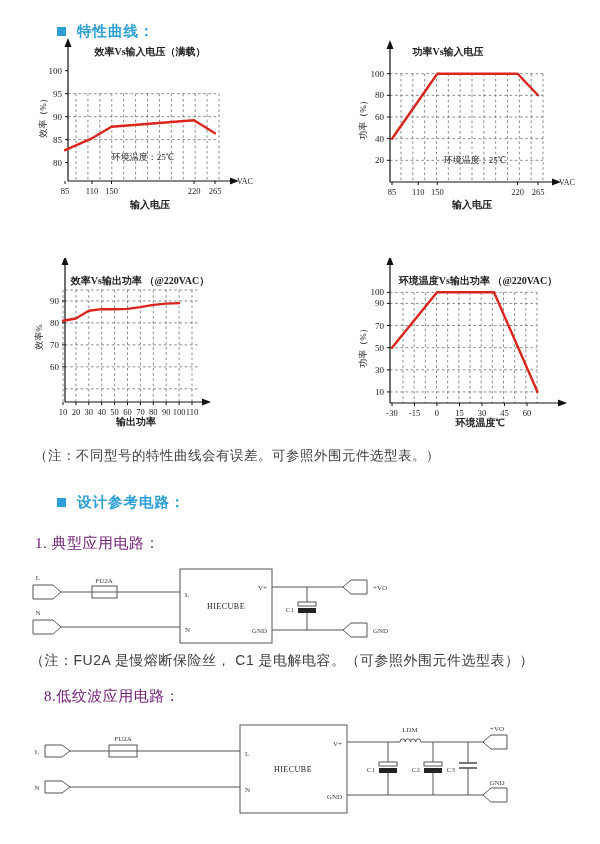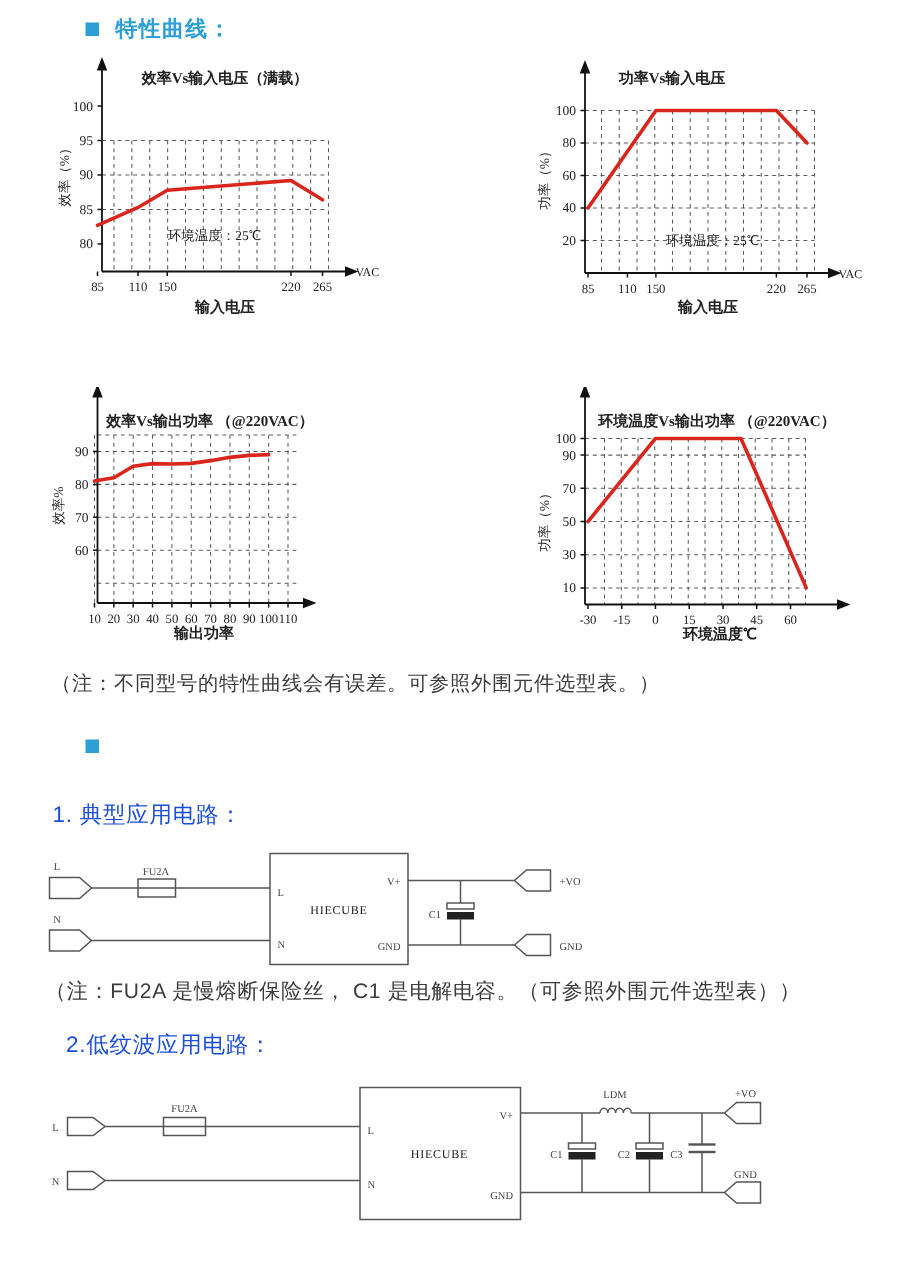--- a/index.html
+++ b/index.html
@@ -6,28 +6,28 @@
   body{
     width:600px;height:844px;position:relative;overflow:hidden;
     background:#fff;font-family:"Liberation Sans",sans-serif;
     --accent:#2b9fd6;
   }
   .abs{position:absolute;}
   .sec-header{display:flex;align-items:center;gap:11px;}
   .sq{width:9px;height:9px;background:var(--accent);flex:0 0 auto;}
   .sec-title{color:var(--accent);font-size:14.5px;font-weight:bold;letter-spacing:1px;}
   .note{font-size:13.5px;color:#3c3c3c;letter-spacing:0.5px;}
-  .subhead{font-size:15px;color:#1d4ed8;letter-spacing:0.5px;}
+  .subhead{font-size:15px;color:#701a75;letter-spacing:0.5px;font-family:Liberation Serif, serif;}
   svg text{font-family:"Liberation Serif",serif;fill:#222;}
   .circ-label{font-size:7px;fill:#444;}
 </style>
 </head>
 <body style="--accent: #2b9fd6;">
 
-<div class="abs sec-header" style="left:57px;top:10px;">
+<div class="abs sec-header" style="left:57px;top:22px;">
   <span class="sq"></span>
   <span class="sec-title">特性曲线：</span>
 </div>
 
 <svg class="abs" style="left:0;top:38px;" width="300" height="218" viewBox="0 0 300 218">
     <line x1="76" y1="55.666666666666664" x2="76" y2="143" stroke="#5a5a5a" stroke-width="0.7" stroke-dasharray="2.6,2.6"></line>
     <line x1="87.91666666666667" y1="55.666666666666664" x2="87.91666666666667" y2="143" stroke="#5a5a5a" stroke-width="0.7" stroke-dasharray="2.6,2.6"></line>
     <line x1="99.83333333333333" y1="55.666666666666664" x2="99.83333333333333" y2="143" stroke="#5a5a5a" stroke-width="0.7" stroke-dasharray="2.6,2.6"></line>
     <line x1="111.75" y1="55.666666666666664" x2="111.75" y2="143" stroke="#5a5a5a" stroke-width="0.7" stroke-dasharray="2.6,2.6"></line>
     <line x1="123.66666666666666" y1="55.666666666666664" x2="123.66666666666666" y2="143" stroke="#5a5a5a" stroke-width="0.7" stroke-dasharray="2.6,2.6"></line>
@@ -233,20 +233,21 @@
     <polyline points="92.0,89.7 137.0,34.3 194.0,34.3 237.5,133.9" fill="none" stroke="#d9251c" stroke-width="2.4" stroke-linejoin="round" stroke-linecap="round"></polyline>
     <text x="178" y="26" text-anchor="middle" font-size="10px" font-weight="bold">环境温度Vs输出功率 （@220VAC）</text>
     <text x="66" y="88" text-anchor="middle" font-size="9px" transform="rotate(-90 66 88)">功率（%）</text>
     <text x="180" y="168" text-anchor="middle" font-size="10px" font-weight="bold">环境温度℃</text>
   </svg>
 
 <div class="abs note" style="left:34px;top:447px;">（注：不同型号的特性曲线会有误差。可参照外围元件选型表。）</div>
 
 <div class="abs sec-header" style="left:57px;top:493px;">
   <span class="sq"></span>
+  <span class="sec-title">设计参考电路：</span>
 </div>
 
 <div class="abs subhead" style="left:35px;top:534px;">1.  典型应用电路：</div>
 
 <svg class="abs" style="left:0;top:556px;" width="600" height="104" viewBox="0 0 600 104">
   <g stroke="#555" stroke-width="1" fill="none">
     <line x1="61" y1="36" x2="180" y2="36"></line>
     <line x1="61" y1="71" x2="180" y2="71"></line>
     <polygon points="33,29 53,29 61,36 53,43 33,43" fill="#fff"></polygon>
     <polygon points="33,64 53,64 61,71 53,78 33,78" fill="#fff"></polygon>
@@ -269,21 +270,21 @@
   <text x="185" y="76" class="circ-label">N</text>
   <text x="267" y="34" text-anchor="end" class="circ-label">V+</text>
   <text x="267" y="77" text-anchor="end" class="circ-label">GND</text>
   <text x="294" y="56" text-anchor="end" class="circ-label">C1</text>
   <text x="373" y="34" class="circ-label">+VO</text>
   <text x="373" y="77" class="circ-label">GND</text>
 </svg>
 
 <div class="abs note" style="left:30px;top:652px;font-size:14px;text-align:center;">（注：FU2A 是慢熔断保险丝，  C1 是电解电容。（可参照外围元件选型表））</div>
 
-<div class="abs subhead" style="left:44px;top:687px;">2.低纹波应用电路：</div>
+<div class="abs subhead" style="left:44px;top:687px;">8.低纹波应用电路：</div>
 
 <svg class="abs" style="left:0;top:718px;" width="600" height="126" viewBox="0 0 600 126">
   <g stroke="#555" stroke-width="1" fill="none">
     <line x1="70" y1="33" x2="240" y2="33"></line>
     <line x1="70" y1="69" x2="240" y2="69"></line>
     <polygon points="45,27 62,27 70,33 62,39 45,39" fill="#fff"></polygon>
     <polygon points="45,63 62,63 70,69 62,75 45,75" fill="#fff"></polygon>
     <rect x="109" y="27" width="28" height="12"></rect>
     <rect x="240" y="7" width="107" height="88" fill="#fff"></rect>
     <line x1="347" y1="24" x2="400" y2="24"></line>

